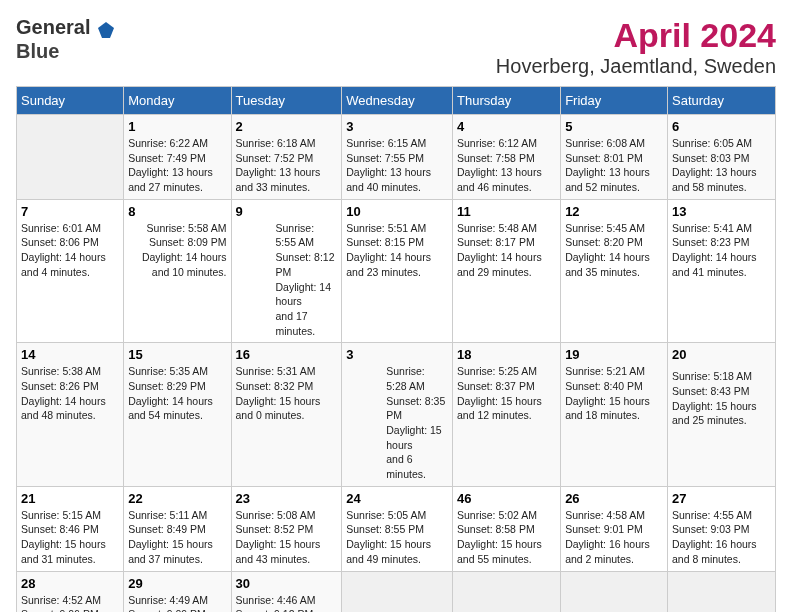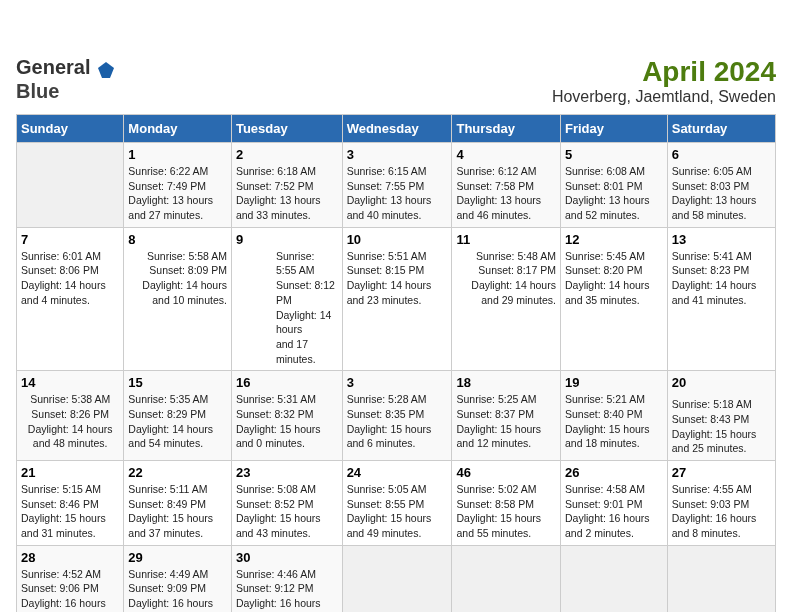--- a/index.html
+++ b/index.html
@@ -8,51 +8,50 @@
       background: #fff;
       width: 792px;
       min-height: 612px;
       padding: 16px;
     }
     .header-section {
       display: flex;
       justify-content: space-between;
       align-items: flex-start;
       margin-bottom: 8px;
-      margin-top: 40px;
     }
     .logo {
       display: flex;
       flex-direction: column;
       align-items: flex-start;
     }
     .title-section {
       text-align: right;
     }
     .month-title {
-      font-size: 28px;
+      font-size: 34px;
       font-weight: bold;
-      color: #4d7c0f;
+      color: #be185d;
     }
     .location-title {
-      font-size: 16px;
+      font-size: 20px;
       color: #333;
     }
     .calendar-table {
       width: 100%;
       border-collapse: collapse;
       font-size: 11px;
     }
     .calendar-table thead tr th {
       background-color: #2a6ab0;
       color: #fff;
       padding: 6px 4px;
       text-align: left;
       font-size: 13px;
-      font-weight: bold;
+      font-weight: normal;
       border: 1px solid #ccc;
     }
     .calendar-table tbody tr td {
       border: 1px solid #ccc;
       vertical-align: top;
       padding: 4px;
       height: 80px;
       width: 113px;
       background: #fff;
     }
@@ -177,21 +176,21 @@
         </td>
         <td>
           <span class="day-number">10</span>
           <div class="day-info" style="white-space: pre-line;">Sunrise: 5:51 AM
 Sunset: 8:15 PM
 Daylight: 14 hours
 and 23 minutes.</div>
         </td>
         <td>
           <span class="day-number">11</span>
-          <div class="day-info" style="white-space: pre-line; text-align: right;">Sunrise: 5:48 AM
+          <div class="day-info" style="white-space: pre-line;">Sunrise: 5:48 AM
 Sunset: 8:17 PM
 Daylight: 14 hours
 and 29 minutes.</div>
         </td>
         <td>
           <span class="day-number">12</span>
           <div class="day-info" style="white-space: pre-line;">Sunrise: 5:45 AM
 Sunset: 8:20 PM
 Daylight: 14 hours
 and 35 minutes.</div>
@@ -200,42 +199,42 @@
           <span class="day-number">13</span>
           <div class="day-info" style="white-space: pre-line;">Sunrise: 5:41 AM
 Sunset: 8:23 PM
 Daylight: 14 hours
 and 41 minutes.</div>
         </td>
       </tr>
       <tr>
         <td>
           <span class="day-number">14</span>
-          <div class="day-info" style="white-space: pre-line; text-align: center;">Sunrise: 5:38 AM
+          <div class="day-info" style="white-space: pre-line;">Sunrise: 5:38 AM
 Sunset: 8:26 PM
 Daylight: 14 hours
 and 48 minutes.</div>
         </td>
         <td>
           <span class="day-number">15</span>
           <div class="day-info" style="white-space: pre-line;">Sunrise: 5:35 AM
 Sunset: 8:29 PM
 Daylight: 14 hours
 and 54 minutes.</div>
         </td>
         <td>
           <span class="day-number">16</span>
           <div class="day-info" style="white-space: pre-line;">Sunrise: 5:31 AM
 Sunset: 8:32 PM
 Daylight: 15 hours
 and 0 minutes.</div>
         </td>
         <td>
           <span class="day-number">3</span>
-          <div class="day-info" style="white-space: pre-line;">Sunrise: 5:28 AM
+          <div class="day-info" style="white-space: pre-line; margin-left: 40px;">Sunrise: 5:28 AM
 Sunset: 8:35 PM
 Daylight: 15 hours
 and 6 minutes.</div>
         </td>
         <td>
           <span class="day-number">18</span>
           <div class="day-info" style="white-space: pre-line;">Sunrise: 5:25 AM
 Sunset: 8:37 PM
 Daylight: 15 hours
 and 12 minutes.</div>

